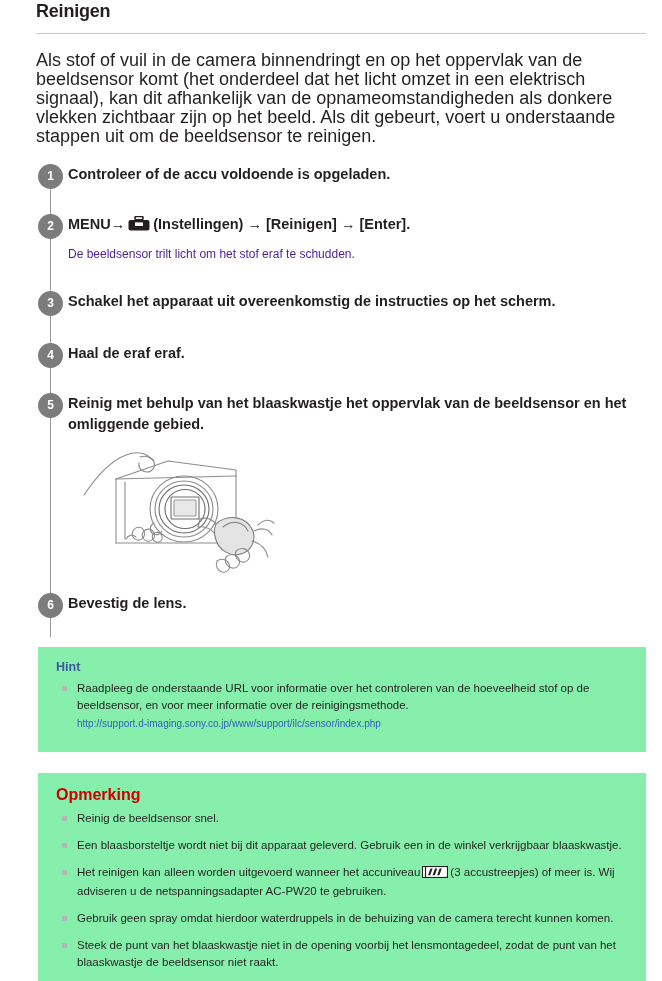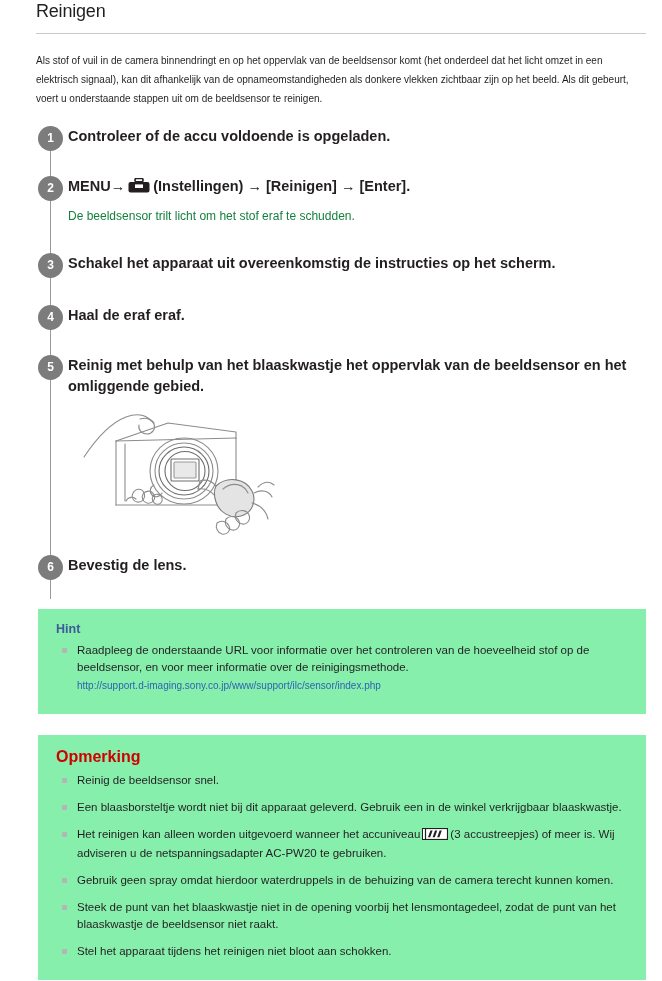--- a/index.html
+++ b/index.html
@@ -17,38 +17,38 @@
   }
   .page {
     position: relative;
     width: 662px;
     padding: 0;
     box-sizing: border-box;
   }
   
   .title {
     font-size: 18px;
-    font-weight: normal;
+    font-weight: bold;
     color: #231f20;
     margin: 0;
     padding: 0 0 0 36px;
     line-height: 22px;
     letter-spacing: -0.2px;
   }
   .title-rule {
     margin: 11px 16px 0 36px;
     border: 0;
     border-top: 1px solid #c9c9c9;
     height: 0;
   }
   
   .intro {
     margin: 0;
     padding: 17px 15px 0 36px;
-    font-size: 10px;
+    font-size: 18px;
     line-height: 19px;
     color: #231f20;
   }
   
   .steps {
     margin: 0;
     padding: 0;
     list-style: none;
     position: relative;
     margin-top: 16px;
@@ -92,21 +92,21 @@
     font-weight: bold;
     line-height: 21px;
     color: #231f20;
     padding-right: 14px;
     margin: 0;
     padding-top: 2px;
   }
   .step-sub {
     font-size: 12px;
     line-height: 18px;
-    color: #15803d;
+    color: #4c1d95;
     margin: 7px 0 0 0;
   }
   .step-gap-1 { padding-bottom: 24px; }
   .step-gap-2 { padding-bottom: 26px; }
   .step-gap-3 { padding-bottom: 26px; }
   .step-gap-4 { padding-bottom: 24px; }
   .step-gap-5 { padding-bottom: 10px; }
   .step-gap-6 { padding-bottom: 30px; }
 
   .icon-toolbox {

